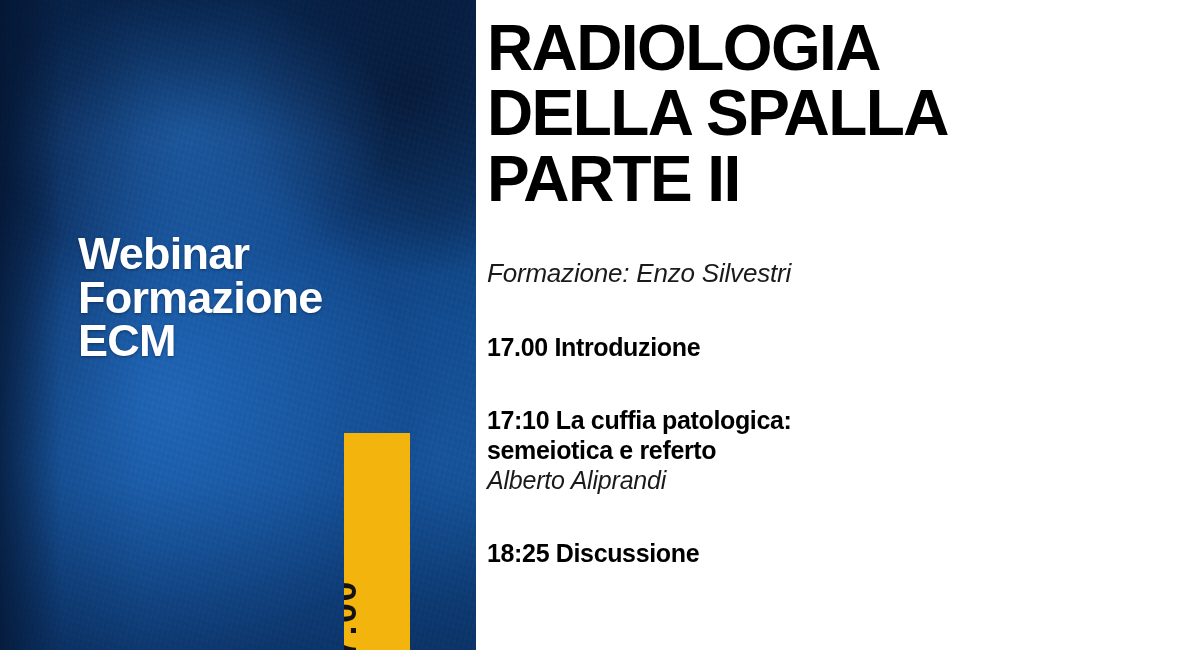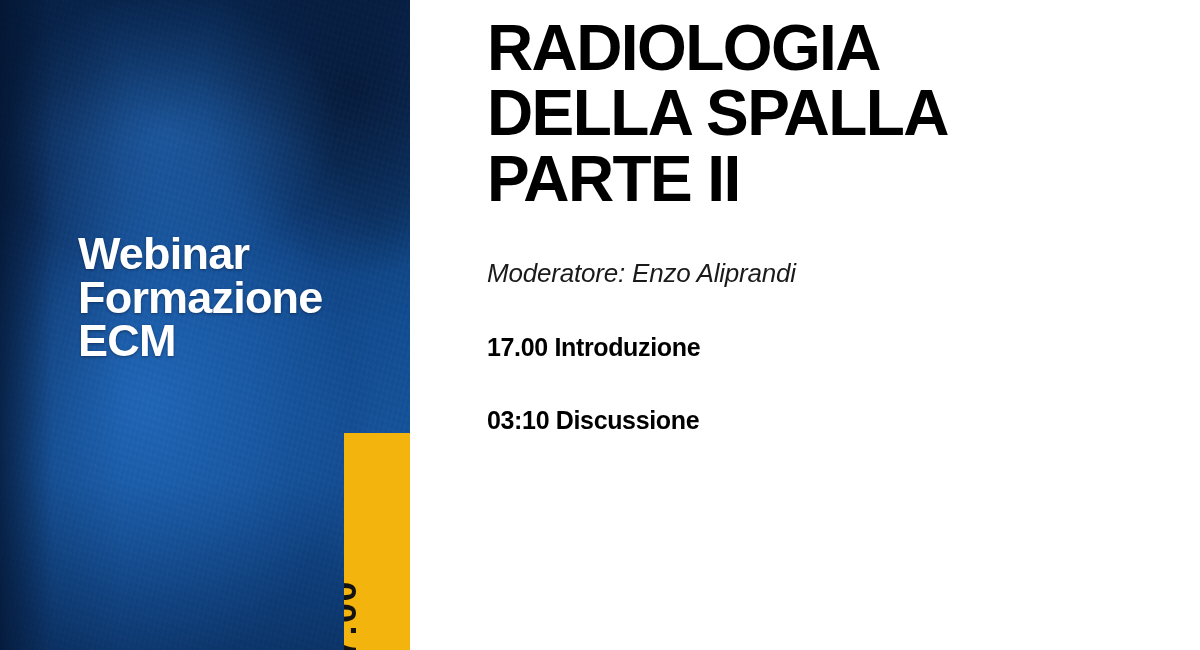--- a/index.html
+++ b/index.html
@@ -19,21 +19,21 @@
     width: 1200px;
     height: 650px;
     background: #ffffff;
   }
 
   
   .left-panel {
     position: absolute;
     left: 0;
     top: 0;
-    width: 410px;
+    width: 476px;
     height: 650px;
     overflow: hidden;
     background: #0b3d77;
   }
 
   .xray-img {
     position: absolute;
     inset: 0;
     
     background:
@@ -183,32 +183,37 @@
   <div class="date-band">
     <div class="date-band-text">IO 17:00</div>
   </div>
 
   <div class="content">
 
     <h1 class="title">RADIOLOGIA
 DELLA SPALLA
 PARTE II</h1>
 
-    <div class="moderator">Moderatore: Enzo Aliprandi</div>
+    <div class="moderator">Formazione: Enzo Silvestri</div>
 
     <div class="program">
 
       <div class="program-item">
         <div class="item-heading">17.00 Introduzione</div>
 
       </div>
 
-
-
       <div class="program-item">
-        <div class="item-heading">03:10 Discussione</div>
+        <div class="item-heading">17:10 La cuffia patologica:
+semeiotica e referto</div>
+        <div class="item-speaker">Alberto Aliprandi</div>
+      </div>
+
+
+      <div class="program-item">
+        <div class="item-heading">18:25 Discussione</div>
 
       </div>
 
     </div>
   </div>
 
 </div>
 
 </body></html>

